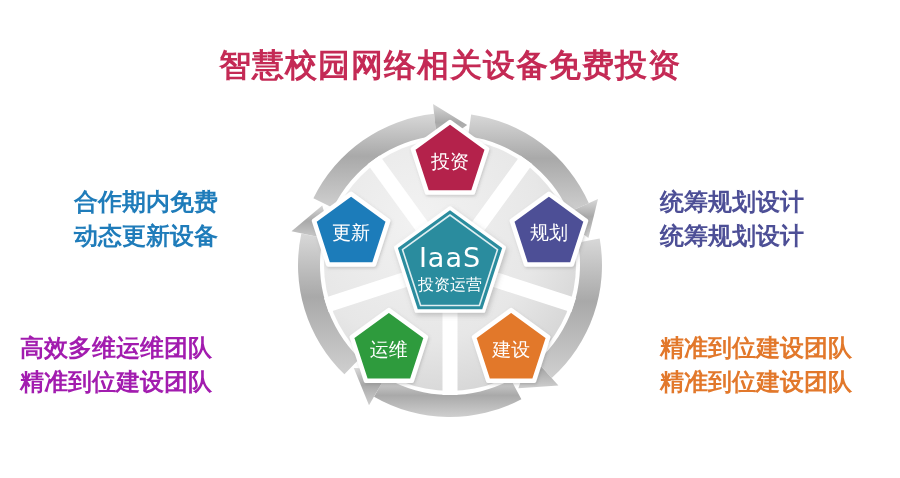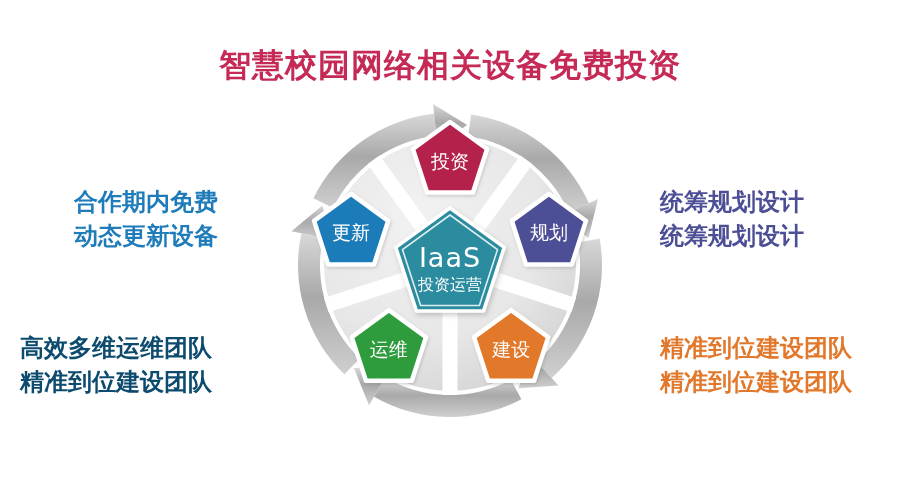--- a/index.html
+++ b/index.html
@@ -16,21 +16,21 @@
   }
 
   .side-label{
     position:absolute;font-size:24px;font-weight:700;line-height:1.42;
     white-space:nowrap;
   }
   .side-label .ln{display:block;}
 
   #lbl-update{left:74px;top:185px;color:#1F7CBA;text-align:left;}
   #lbl-plan{left:660px;top:185px;color:#4D4F96;text-align:center;}
-  #lbl-ops{left:20px;top:331px;color:#0c4a6e;text-align:left;}
+  #lbl-ops{left:20px;top:331px;color:#a21caf;text-align:left;}
   #lbl-build{left:660px;top:331px;color:#E2782B;text-align:right;}
 
   #wheel{position:absolute;left:283px;top:98px;width:334px;height:334px;}
   svg{display:block;overflow:visible;}
 
   .pent-text{
     font-family:"DejaVu Sans","Liberation Sans",sans-serif;
     fill:#ffffff;font-size:19px;font-weight:500;
     text-anchor:middle;dominant-baseline:middle;
   }

